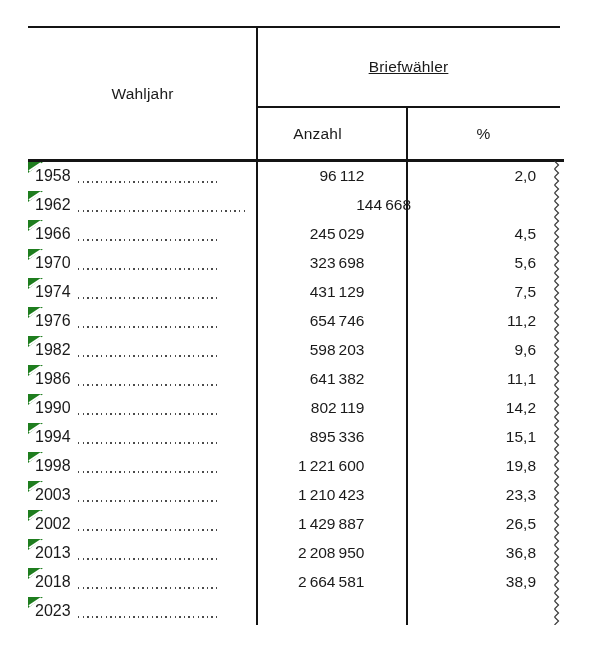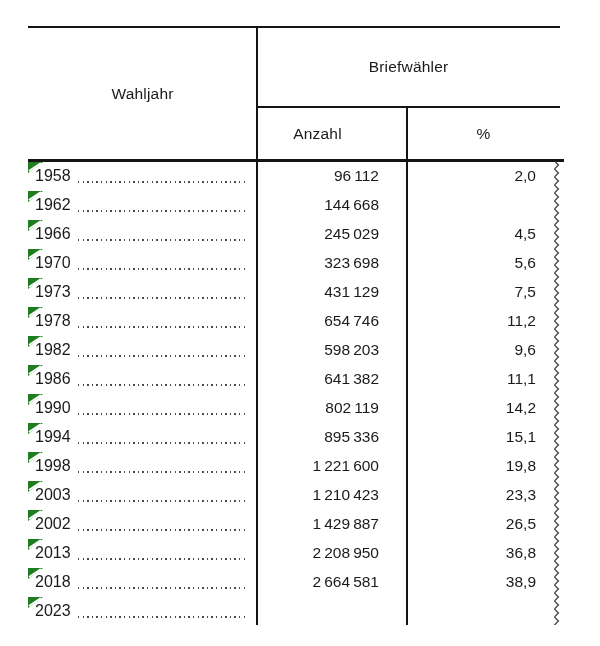--- a/index.html
+++ b/index.html
@@ -6,21 +6,21 @@
   .page{
     position:relative;width:600px;height:646px;background:#ffffff;overflow:hidden;
     font-family:"Liberation Sans",sans-serif;color:#1a1a1a;
   }
   .hline,.vline{position:absolute;background:#141414;}
   .header-cell{
     position:absolute;display:flex;align-items:center;justify-content:center;
     font-size:15.5px;letter-spacing:.2px;
   }
   .rows{position:absolute;left:28px;top:161px;width:532px;}
-  .row{position:relative;display:flex;height:29px;align-items:center;}
+  .row{position:relative;display:flex;height:29px;align-items:center;gap:32px;}
   .ycell{
     position:relative;width:229px;height:100%;display:flex;align-items:center;
     padding-left:7px;box-sizing:border-box;
   }
   .marker{position:absolute;left:0;top:1px;line-height:0;}
   .year{position:relative;z-index:1;font-size:16px;}
   .leader{
     flex:1;height:2px;align-self:flex-end;margin:0 9px 7px 7px;
     background-image:repeating-linear-gradient(to right,#4a4a4a 0 1.5px,transparent 1.5px 4.6px);
   }
@@ -42,21 +42,21 @@
   <svg class="jagged" width="7" height="464">
     <defs>
       <pattern id="zz" width="7" height="8" patternUnits="userSpaceOnUse">
         <path d="M1.5,0 L5.5,4 L1.5,8" fill="none" stroke="#3a3a3a" stroke-width="1.2"></path>
       </pattern>
     </defs>
     <rect width="7" height="464" fill="url(#zz)"></rect>
   </svg>
 
   <div class="header-cell" style="left:28px;top:27px;width:229px;height:133px;">Wahljahr</div>
-  <div class="header-cell" style="left:257px;top:27px;width:303px;height:80px;">Briefwähler</div>
+  <div class="header-cell" style="left:257px;top:27px;width:303px;height:80px;text-decoration:underline;">Briefwähler</div>
   <div class="header-cell" style="left:257px;top:107px;width:121px;height:53px;">Anzahl</div>
   <div class="header-cell" style="left:407px;top:107px;width:153px;height:53px;">%</div>
 
   <div class="rows">
 
     <div class="row">
       <div class="ycell">
         <span class="marker"><svg width="15" height="12" viewBox="0 0 15 12">
               <polygon points="0,0 15,0 0,11" fill="#1e7d1e"></polygon>
               <line x1="1" y1="9" x2="13" y2="1" stroke="#fff" stroke-width="2"></line>
@@ -105,34 +105,34 @@
       <span class="anzahl">323 698</span>
       <span class="percent">5,6</span>
     </div>
 
     <div class="row">
       <div class="ycell">
         <span class="marker"><svg width="15" height="12" viewBox="0 0 15 12">
               <polygon points="0,0 15,0 0,11" fill="#1e7d1e"></polygon>
               <line x1="1" y1="9" x2="13" y2="1" stroke="#fff" stroke-width="2"></line>
             </svg></span>
-        <span class="year">1973</span>
+        <span class="year">1974</span>
         <span class="leader"></span>
       </div>
       <span class="anzahl">431 129</span>
       <span class="percent">7,5</span>
     </div>
 
     <div class="row">
       <div class="ycell">
         <span class="marker"><svg width="15" height="12" viewBox="0 0 15 12">
               <polygon points="0,0 15,0 0,11" fill="#1e7d1e"></polygon>
               <line x1="1" y1="9" x2="13" y2="1" stroke="#fff" stroke-width="2"></line>
             </svg></span>
-        <span class="year">1978</span>
+        <span class="year">1976</span>
         <span class="leader"></span>
       </div>
       <span class="anzahl">654 746</span>
       <span class="percent">11,2</span>
     </div>
 
     <div class="row">
       <div class="ycell">
         <span class="marker"><svg width="15" height="12" viewBox="0 0 15 12">
               <polygon points="0,0 15,0 0,11" fill="#1e7d1e"></polygon>

